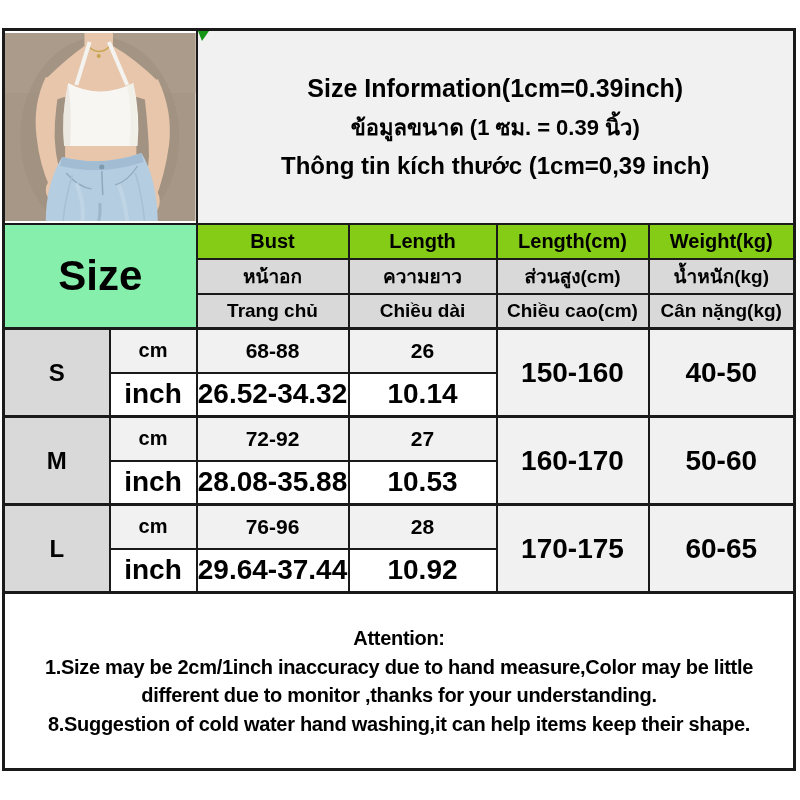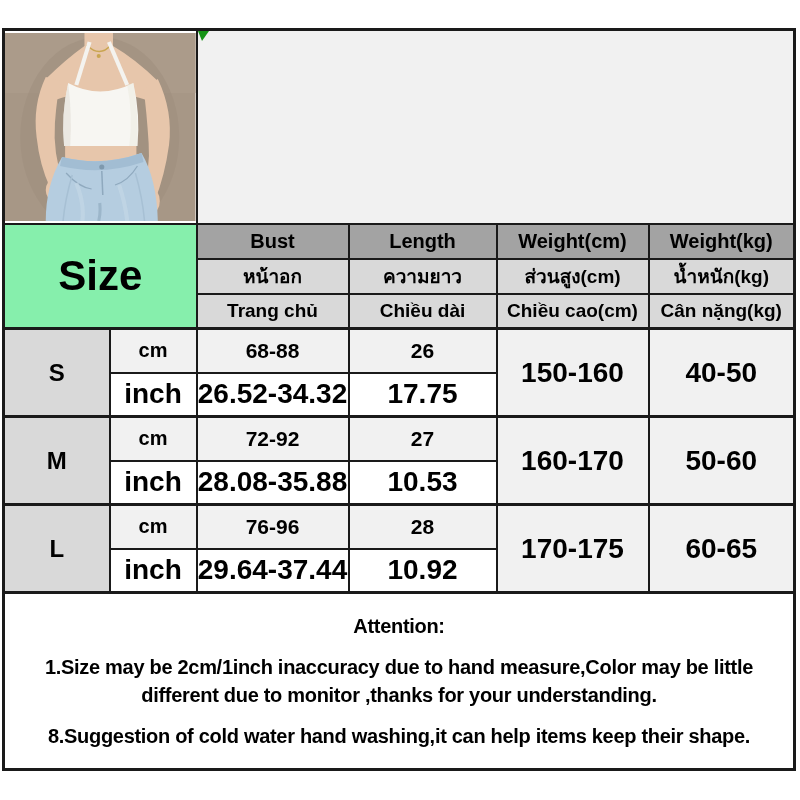--- a/index.html
+++ b/index.html
@@ -26,32 +26,32 @@
   .title-cell{background:#f1f1f1;position:relative;}
   .err-triangle{
     position:absolute;top:0;left:0;width:0;height:0;
     border-top:10px solid #169416;border-right:7px solid transparent;border-left:4px solid transparent;
   }
   .title-lines{display:flex;flex-direction:column;align-items:center;justify-content:center;gap:7px;}
   .t1{font-size:25px;font-weight:bold;}
   .t2{font-size:22px;font-weight:bold;}
   .t3{font-size:24px;font-weight:bold;}
   .size-big{background:#86efac;font-size:42px;font-weight:bold;}
-  .hdr{background:#a3a3a3;font-size:20px;}
+  .hdr{background:#84cc16;font-size:20px;}
   .hdr-sub{background:#d9d9d9;font-size:19px;margin-top:41px;}
   .size-letter{background:#d9d9d9;font-size:24px;}
   .unit{background:#f1f1f1;font-size:20px;}
   .val-cm{background:#f1f1f1;font-size:21px;}
   .val-inch{background:#ffffff;font-size:28px;}
   .val-span{background:#f1f1f1;font-size:28px;}
   td.attention-cell{
     text-align:left;vertical-align:top;font-weight:normal;background:#ffffff;
     font-size:20px;line-height:28.5px;letter-spacing:-0.3px;padding:3px 6px 0 6px;
   }
-  .attention-cell p{margin:12px;}
+  .attention-cell p{margin:0;}
 </style>
 </head>
 <body>
 
 <div class="sheet">
   <table class="size-table">
     <colgroup>
       <col style="width:106px">
         <col style="width:87px">
         <col style="width:152px">
@@ -95,28 +95,33 @@
           <path d="M130,133 Q121,148 108,152" stroke="#8fa9be" stroke-width="1.2" fill="none"></path>
           <path d="M93,170 Q94,180 92,188" stroke="#9cb6ca" stroke-width="3" fill="none"></path>
           <path d="M66,142 Q59,166 57,188" stroke="#a7c0d4" stroke-width="1.5" fill="none"></path>
           <path d="M128,140 Q135,165 137,188" stroke="#a7c0d4" stroke-width="1.5" fill="none"></path>
           <path d="M70,150 Q78,170 76,188" stroke="#c3d7e6" stroke-width="4" fill="none" opacity="0.7"></path>
           <path d="M112,152 Q118,170 120,188" stroke="#c3d7e6" stroke-width="4" fill="none" opacity="0.7"></path>
         </svg>
       </td>
       <td colspan="4" class="title-cell">
         <div class="err-triangle"></div>
+        <div class="title-lines">
+          <div class="t1">Size Information(1cm=0.39inch)</div>
+          <div class="t2">ข้อมูลขนาด (1 ซม. = 0.39 นิ้ว)</div>
+          <div class="t3">Thông tin kích thước (1cm=0,39 inch)</div>
+        </div>
       </td>
     </tr>
 
     <tr class="r-head">
       <td colspan="2" rowspan="3" class="size-big">Size</td>
       <td class="hdr">Bust</td>
       <td class="hdr">Length</td>
-      <td class="hdr">Weight(cm)</td>
+      <td class="hdr">Length(cm)</td>
       <td class="hdr">Weight(kg)</td>
     </tr>
     <tr class="r-head">
       <td class="hdr-sub">หน้าอก</td>
       <td class="hdr-sub">ความยาว</td>
       <td class="hdr-sub">ส่วนสูง(cm)</td>
       <td class="hdr-sub">น้ำหนัก(kg)</td>
     </tr>
     <tr class="r-head">
       <td class="hdr-sub">Trang chủ</td>
@@ -129,21 +134,21 @@
       <td rowspan="2" class="size-letter">S</td>
       <td class="unit">cm</td>
       <td class="val-cm">68-88</td>
       <td class="val-cm">26</td>
       <td rowspan="2" class="val-span">150-160</td>
       <td rowspan="2" class="val-span">40-50</td>
     </tr>
     <tr class="r-data">
       <td class="val-inch unit" style="background:#ffffff">inch</td>
       <td class="val-inch">26.52-34.32</td>
-      <td class="val-inch">17.75</td>
+      <td class="val-inch">10.14</td>
     </tr>
 
     <tr class="r-data group-start">
       <td rowspan="2" class="size-letter">M</td>
       <td class="unit">cm</td>
       <td class="val-cm">72-92</td>
       <td class="val-cm">27</td>
       <td rowspan="2" class="val-span">160-170</td>
       <td rowspan="2" class="val-span">50-60</td>
     </tr>

